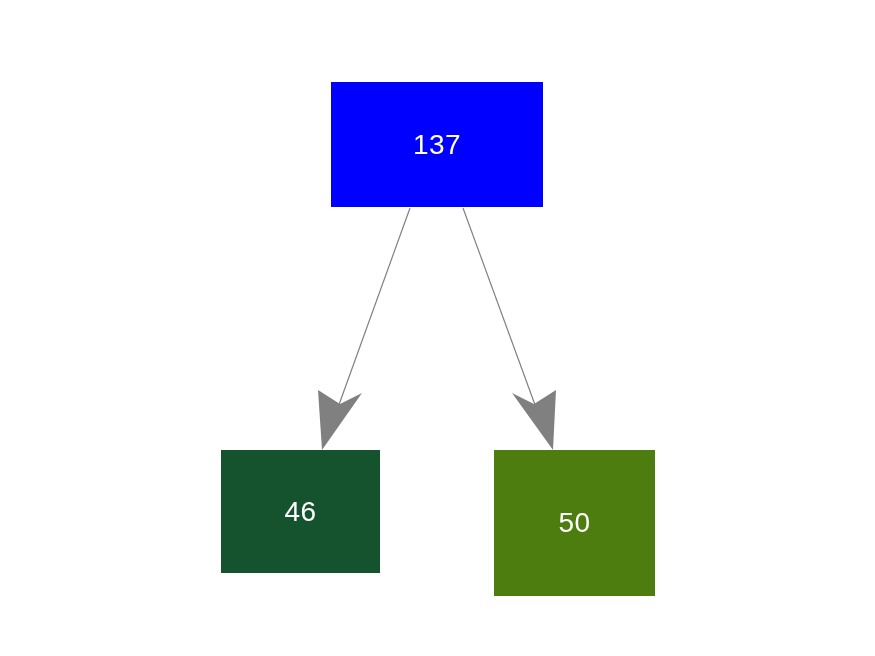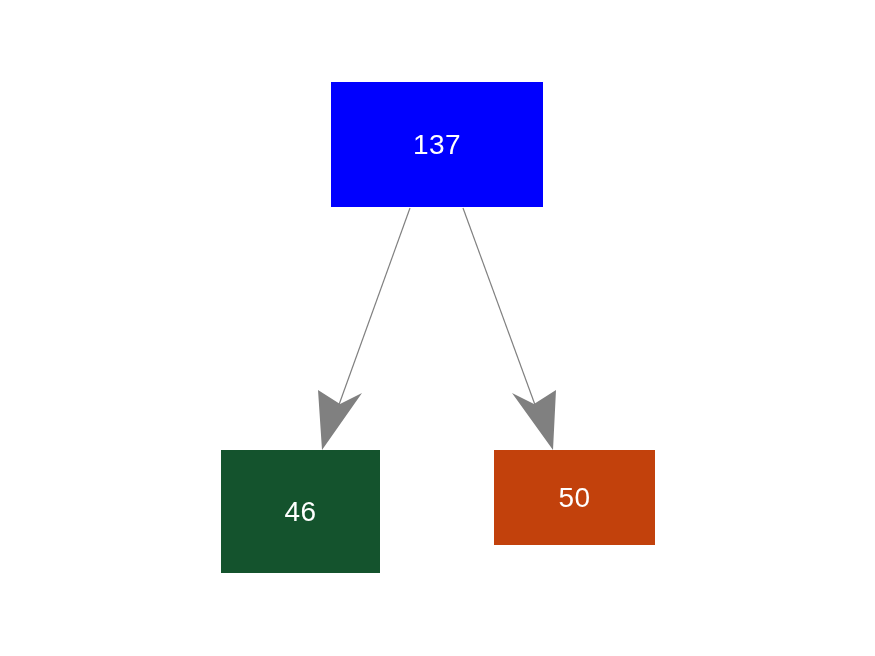--- a/index.html
+++ b/index.html
@@ -84,17 +84,17 @@
   </svg>
 
   <div class="node" id="node-root" style="left: 331px; top: 82px; width: 212px; height: 125px; background: rgb(0, 0, 255);">
     <span class="node-label" style="color: rgb(255, 255, 255);">137</span>
   </div>
 
   <div class="node" id="node-child-left" style="left: 221px; top: 450px; width: 159px; height: 123px; background: #14532d;">
     <span class="node-label" style="color: rgb(255, 255, 255);">46</span>
   </div>
 
-  <div class="node" id="node-child-right" style="left: 494px; top: 450px; width: 161px; height: 95px; background: #c2410c;">
+  <div class="node" id="node-child-right" style="left: 494px; top: 450px; width: 161px; height: 146px; background: #4d7c0f;">
     <span class="node-label" style="color: rgb(255, 255, 255);">50</span>
   </div>
 
 </div>
 
 </body></html>

